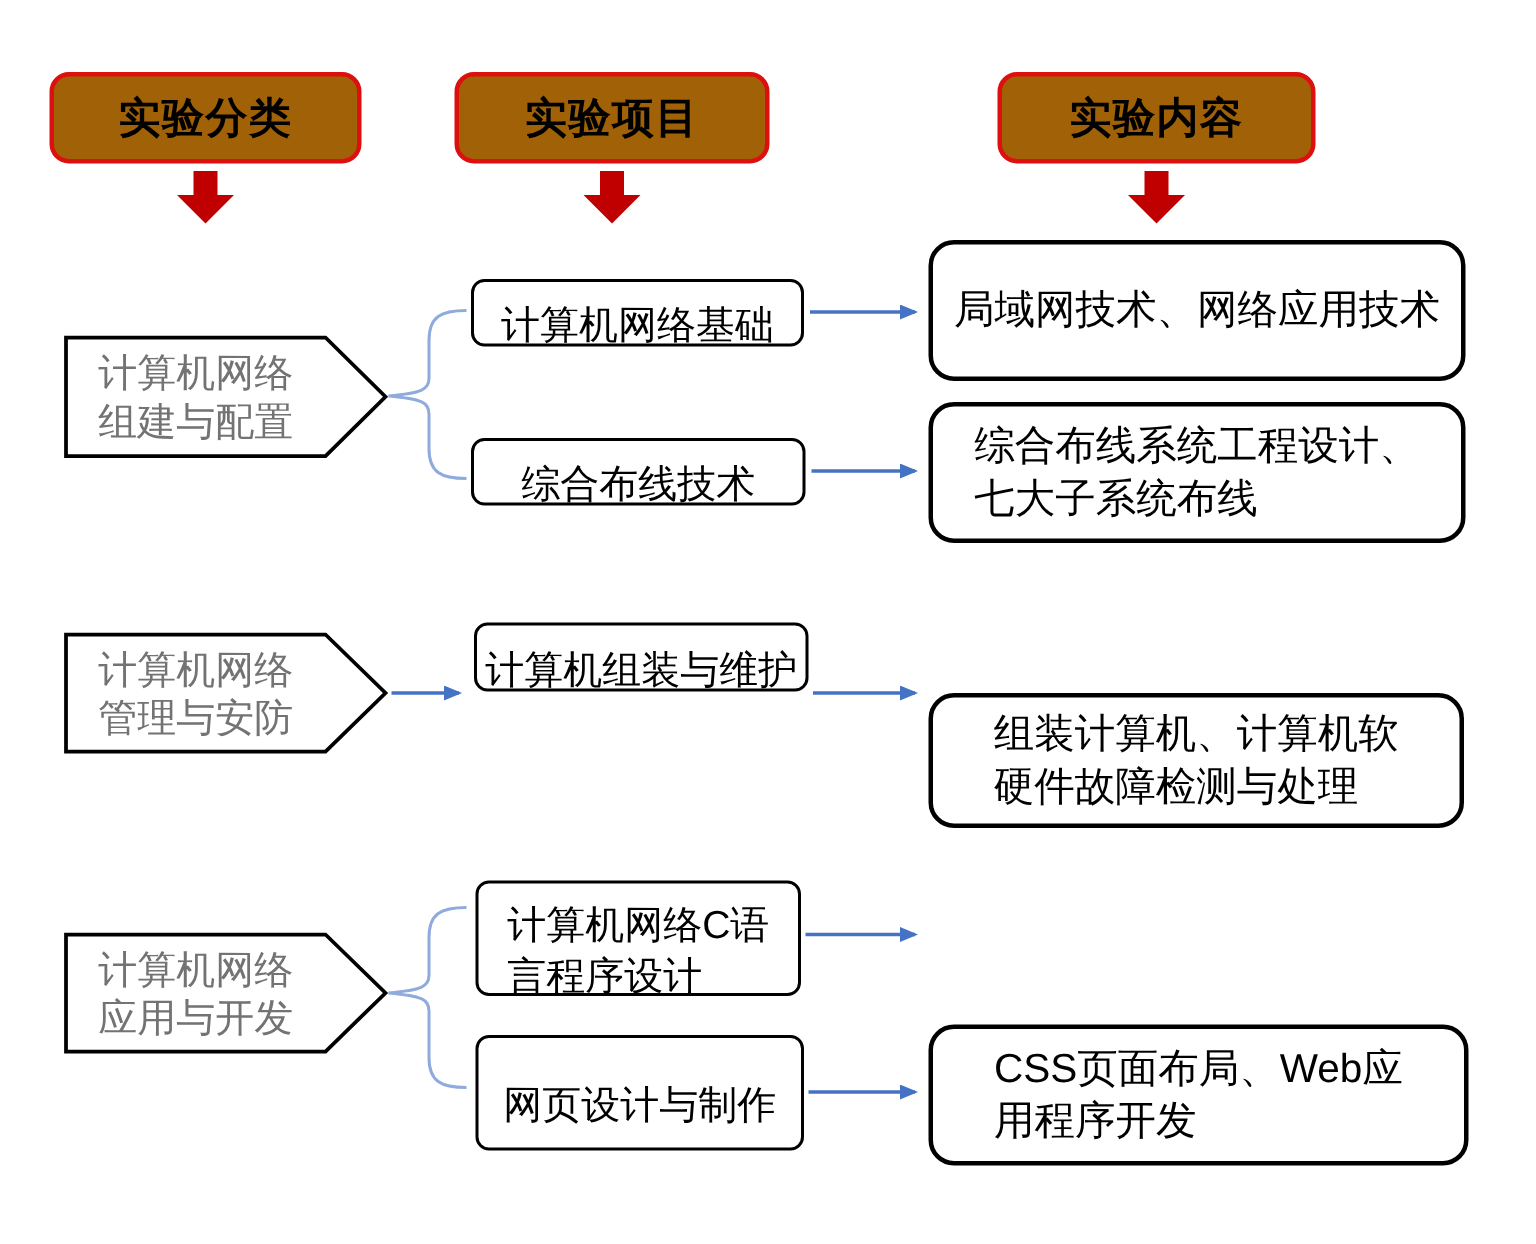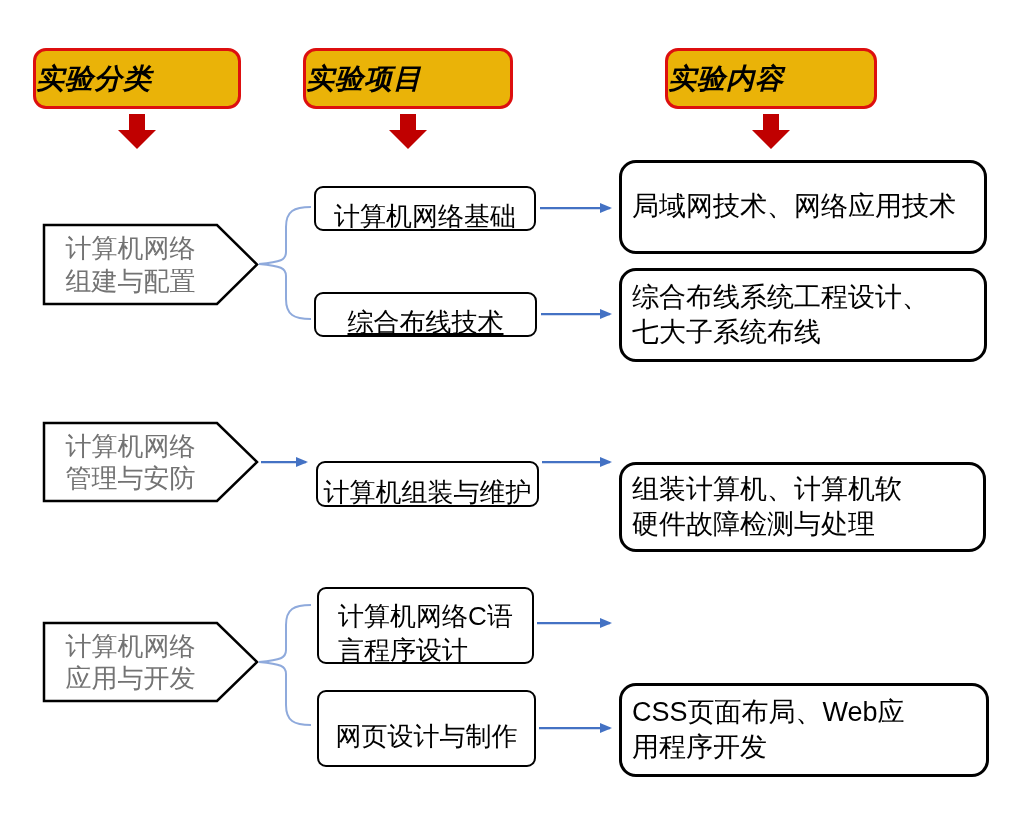--- a/index.html
+++ b/index.html
@@ -15,28 +15,28 @@
     position: absolute;
     left: 0; top: 0;
     width: 1024px; height: 829px;
     pointer-events: none;
   }
   .hdr {
     position: absolute;
     height: 55px;
     border: 3px solid #dd0f0f;
     border-radius: 13px;
-    background: #eab308;
+    background: #a16207;
     display: flex;
     align-items: center;
+    justify-content: center;
     font-size: 28px;
     font-weight: 700;
     color: #000000;
     letter-spacing: 1px;
-    font-style: italic;
   }
   .hdr1 { left: 33px;  top: 48px; width: 202px; }
   .hdr2 { left: 303px; top: 48px; width: 204px; }
   .hdr3 { left: 665px; top: 48px; width: 206px; }
 
   .cat-text {
     position: absolute;
     left: 44px;
     width: 173px;
     display: flex;
@@ -59,37 +59,36 @@
     background: #ffffff;
     display: flex;
     align-items: center;
     justify-content: center;
     font-size: 26px;
     line-height: 1.27;
     color: #000000;
   }
   .pbox span { white-space: pre-line; text-align: left; margin-top: 16px; }
   .pb1 { left: 314px; top: 186px; width: 218px; height: 41px; }
-  .pb2 { left: 314px; top: 292px; width: 219px; height: 41px; text-decoration: underline; }
-  .pb3 { left: 316px; top: 461px; width: 219px; height: 42px; }
+  .pb2 { left: 314px; top: 292px; width: 219px; height: 41px; }
+  .pb3 { left: 316px; top: 415px; width: 219px; height: 42px; }
   .pb4 { left: 317px; top: 587px; width: 213px; height: 73px; }
   .pb5 { left: 317px; top: 690px; width: 215px; height: 73px; }
 
   .cbox {
     position: absolute;
     border: 3px solid #000000;
     border-radius: 17px;
     background: #ffffff;
     display: flex;
     align-items: center;
-    justify-content: flex-start;
+    justify-content: center;
     font-size: 27px;
     line-height: 1.3;
     color: #000000;
-    padding-left: 10px;
   }
   .cbox span { white-space: pre-line; text-align: left; }
   .cb1 { left: 619px; top: 160px; width: 352px; height: 88px; }
   .cb2 { left: 619px; top: 268px; width: 352px; height: 88px; }
   .cb3 { left: 619px; top: 418px; width: 351px; height: 84px; margin-top: 44px; }
   .cb4 { left: 619px; top: 580px; width: 354px; height: 87px; }
   .cb5 { left: 619px; top: 683px; width: 354px; height: 88px; }
 </style>
 </head>
 <body>

